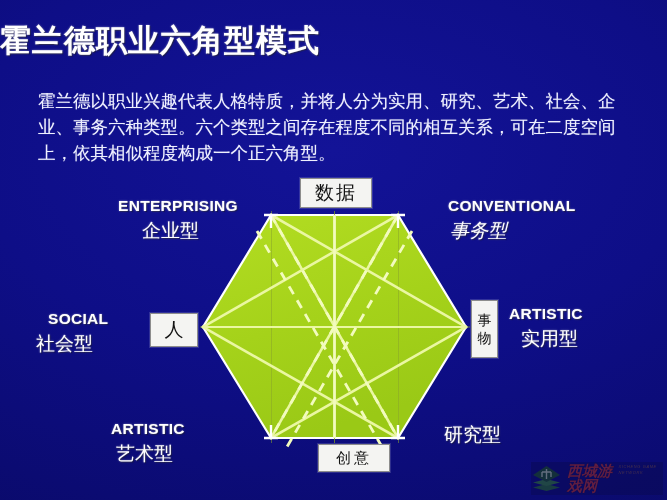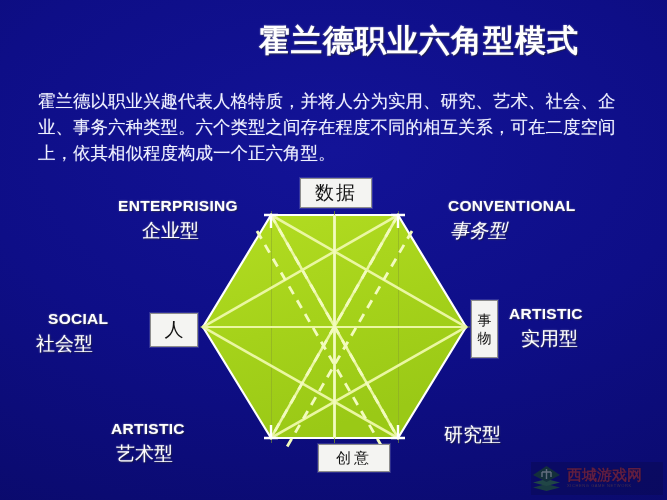--- a/index.html
+++ b/index.html
@@ -16,21 +16,21 @@
     font-family: "Liberation Sans", sans-serif;
     -webkit-font-smoothing: antialiased;
   }
 
   
   #title {
     position: absolute;
     left: 0;
     top: 20px;
     width: 579px;
-    text-align: right;
+    text-align: left;
     font-family: "DejaVu Sans", "Liberation Sans", sans-serif;
     font-size: 31px;
     font-weight: bold;
     letter-spacing: 1px;
     color: #ffffff;
     text-shadow: 0 0 2px rgba(255,255,255,0.55), 1px 1px 1px rgba(0,0,0,0.6);
     white-space: nowrap;
   }
 
   
@@ -169,21 +169,21 @@
     text-shadow: 0 0 1px rgba(0,0,0,0.8);
     line-height: 15px;
   }
   #wm-sub {
     font-family: "Liberation Sans", sans-serif;
     font-size: 4px;
     color: #8a5b46;
     letter-spacing: 0.6px;
     line-height: 6px;
   }
-  #wm-textwrap { display: flex; flex-direction: column; justify-content: space-between; }
+  #wm-textwrap { display: flex; flex-direction: row; justify-content: space-between; font-style: italic; }
   
   #wm-veil {
     position: absolute;
     left: 0; top: 0;
     width: 132px; height: 33px;
     background: rgba(8,8,70,0.45);
     pointer-events: none;
   }
 </style>
 </head>

